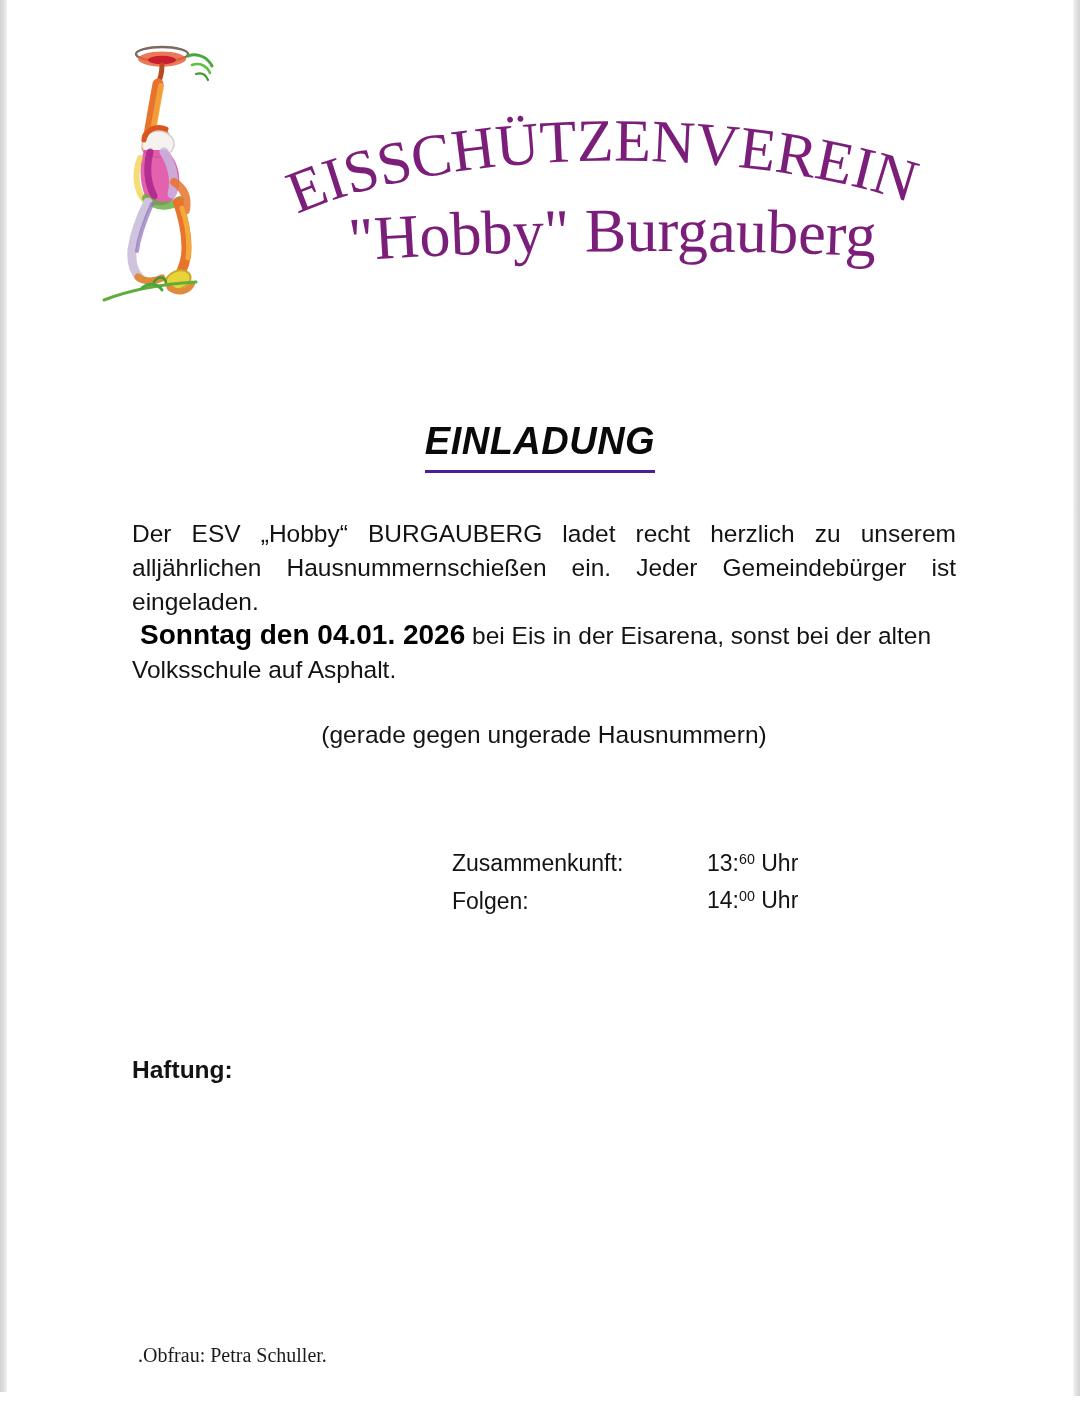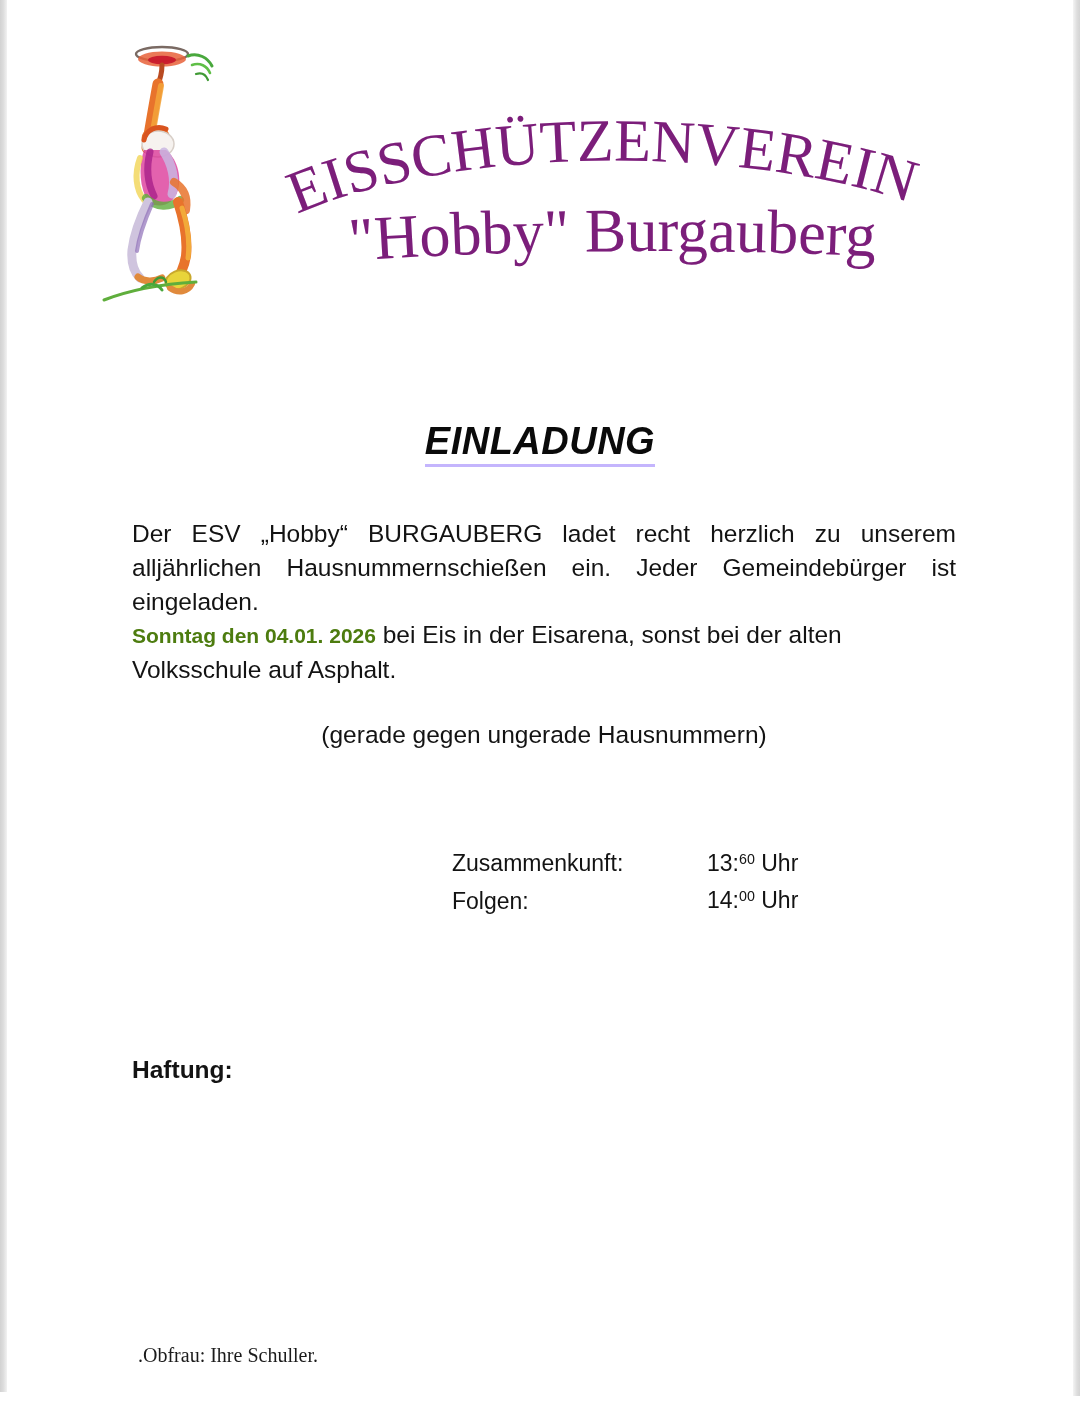--- a/index.html
+++ b/index.html
@@ -68,45 +68,46 @@
     top: 420px;
     width: 1064px;
     text-align: center;
     font-size: 38px;
     font-weight: bold;
     font-style: italic;
     letter-spacing: 0.5px;
     color: #0a0a0a;
   }
   .doc-title span {
-    border-bottom: 3px solid #c4b5fd;
-    padding-bottom: 2px;
+    border-bottom: 3px solid #4c1d95;
+    padding-bottom: 8px;
   }
 
   .para {
     position: absolute;
     left: 124px;
     width: 824px;
     font-size: 24.5px;
     line-height: 34px;
     color: #131313;
   }
   .para-intro {
     top: 517px;
     text-align: justify;
     text-justify: inter-word;
   }
   .para-date {
     top: 618px;
     text-align: left;
   }
   .date-highlight {
-    color: #4d7c0f;
+    color: #000000;
     font-weight: bold;
-    font-size: 21px;
+    font-size: 28px;
+    margin-left: 8px;
   }
   .para-note {
     top: 718px;
     text-align: center;
   }
 
   
   .times {
     position: absolute;
     left: 444px;
@@ -263,15 +264,15 @@
       <span class="times-label">Folgen:</span>
       <span class="times-value"><span>14:</span><sup>00</sup><span> Uhr</span></span>
     </div>
   </div>
 
   <div class="liability">
     <div class="liability-label">Haftung:</div>
   </div>
 
 
-  <div class="footer-note">.Obfrau: Ihre Schuller.</div>
+  <div class="footer-note">.Obfrau: Petra Schuller.</div>
 
 </div>
 
 </body></html>

